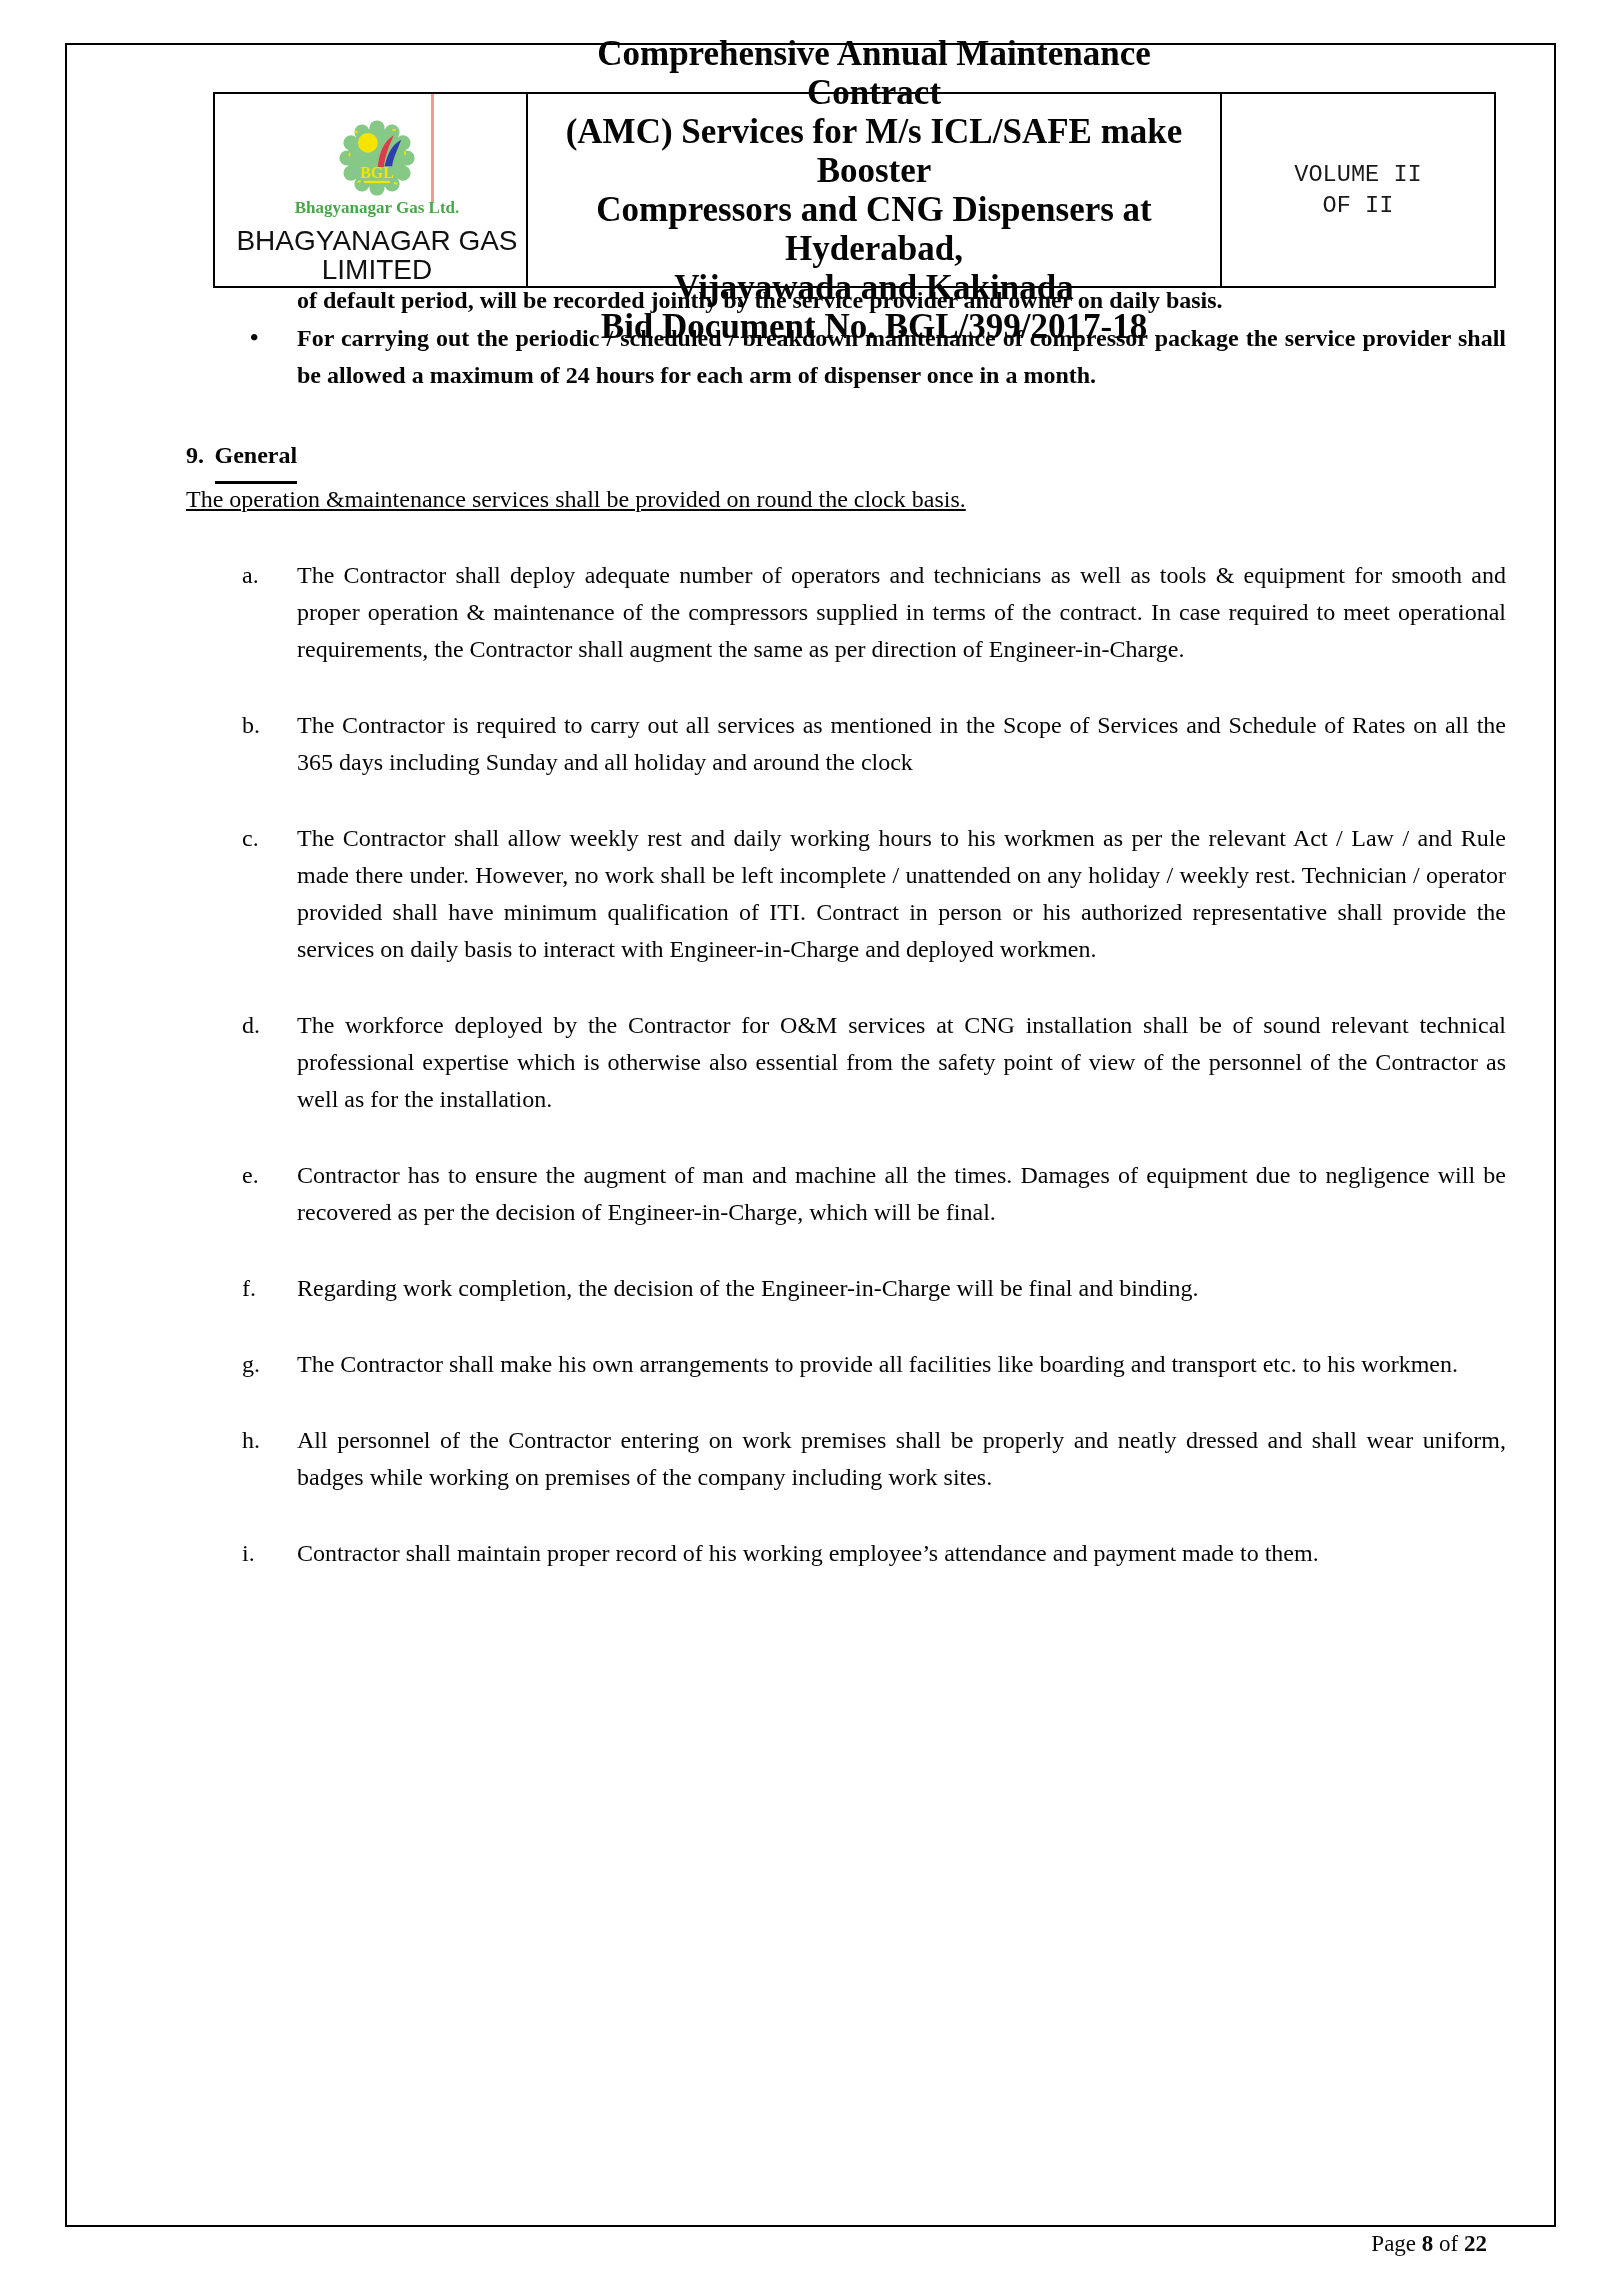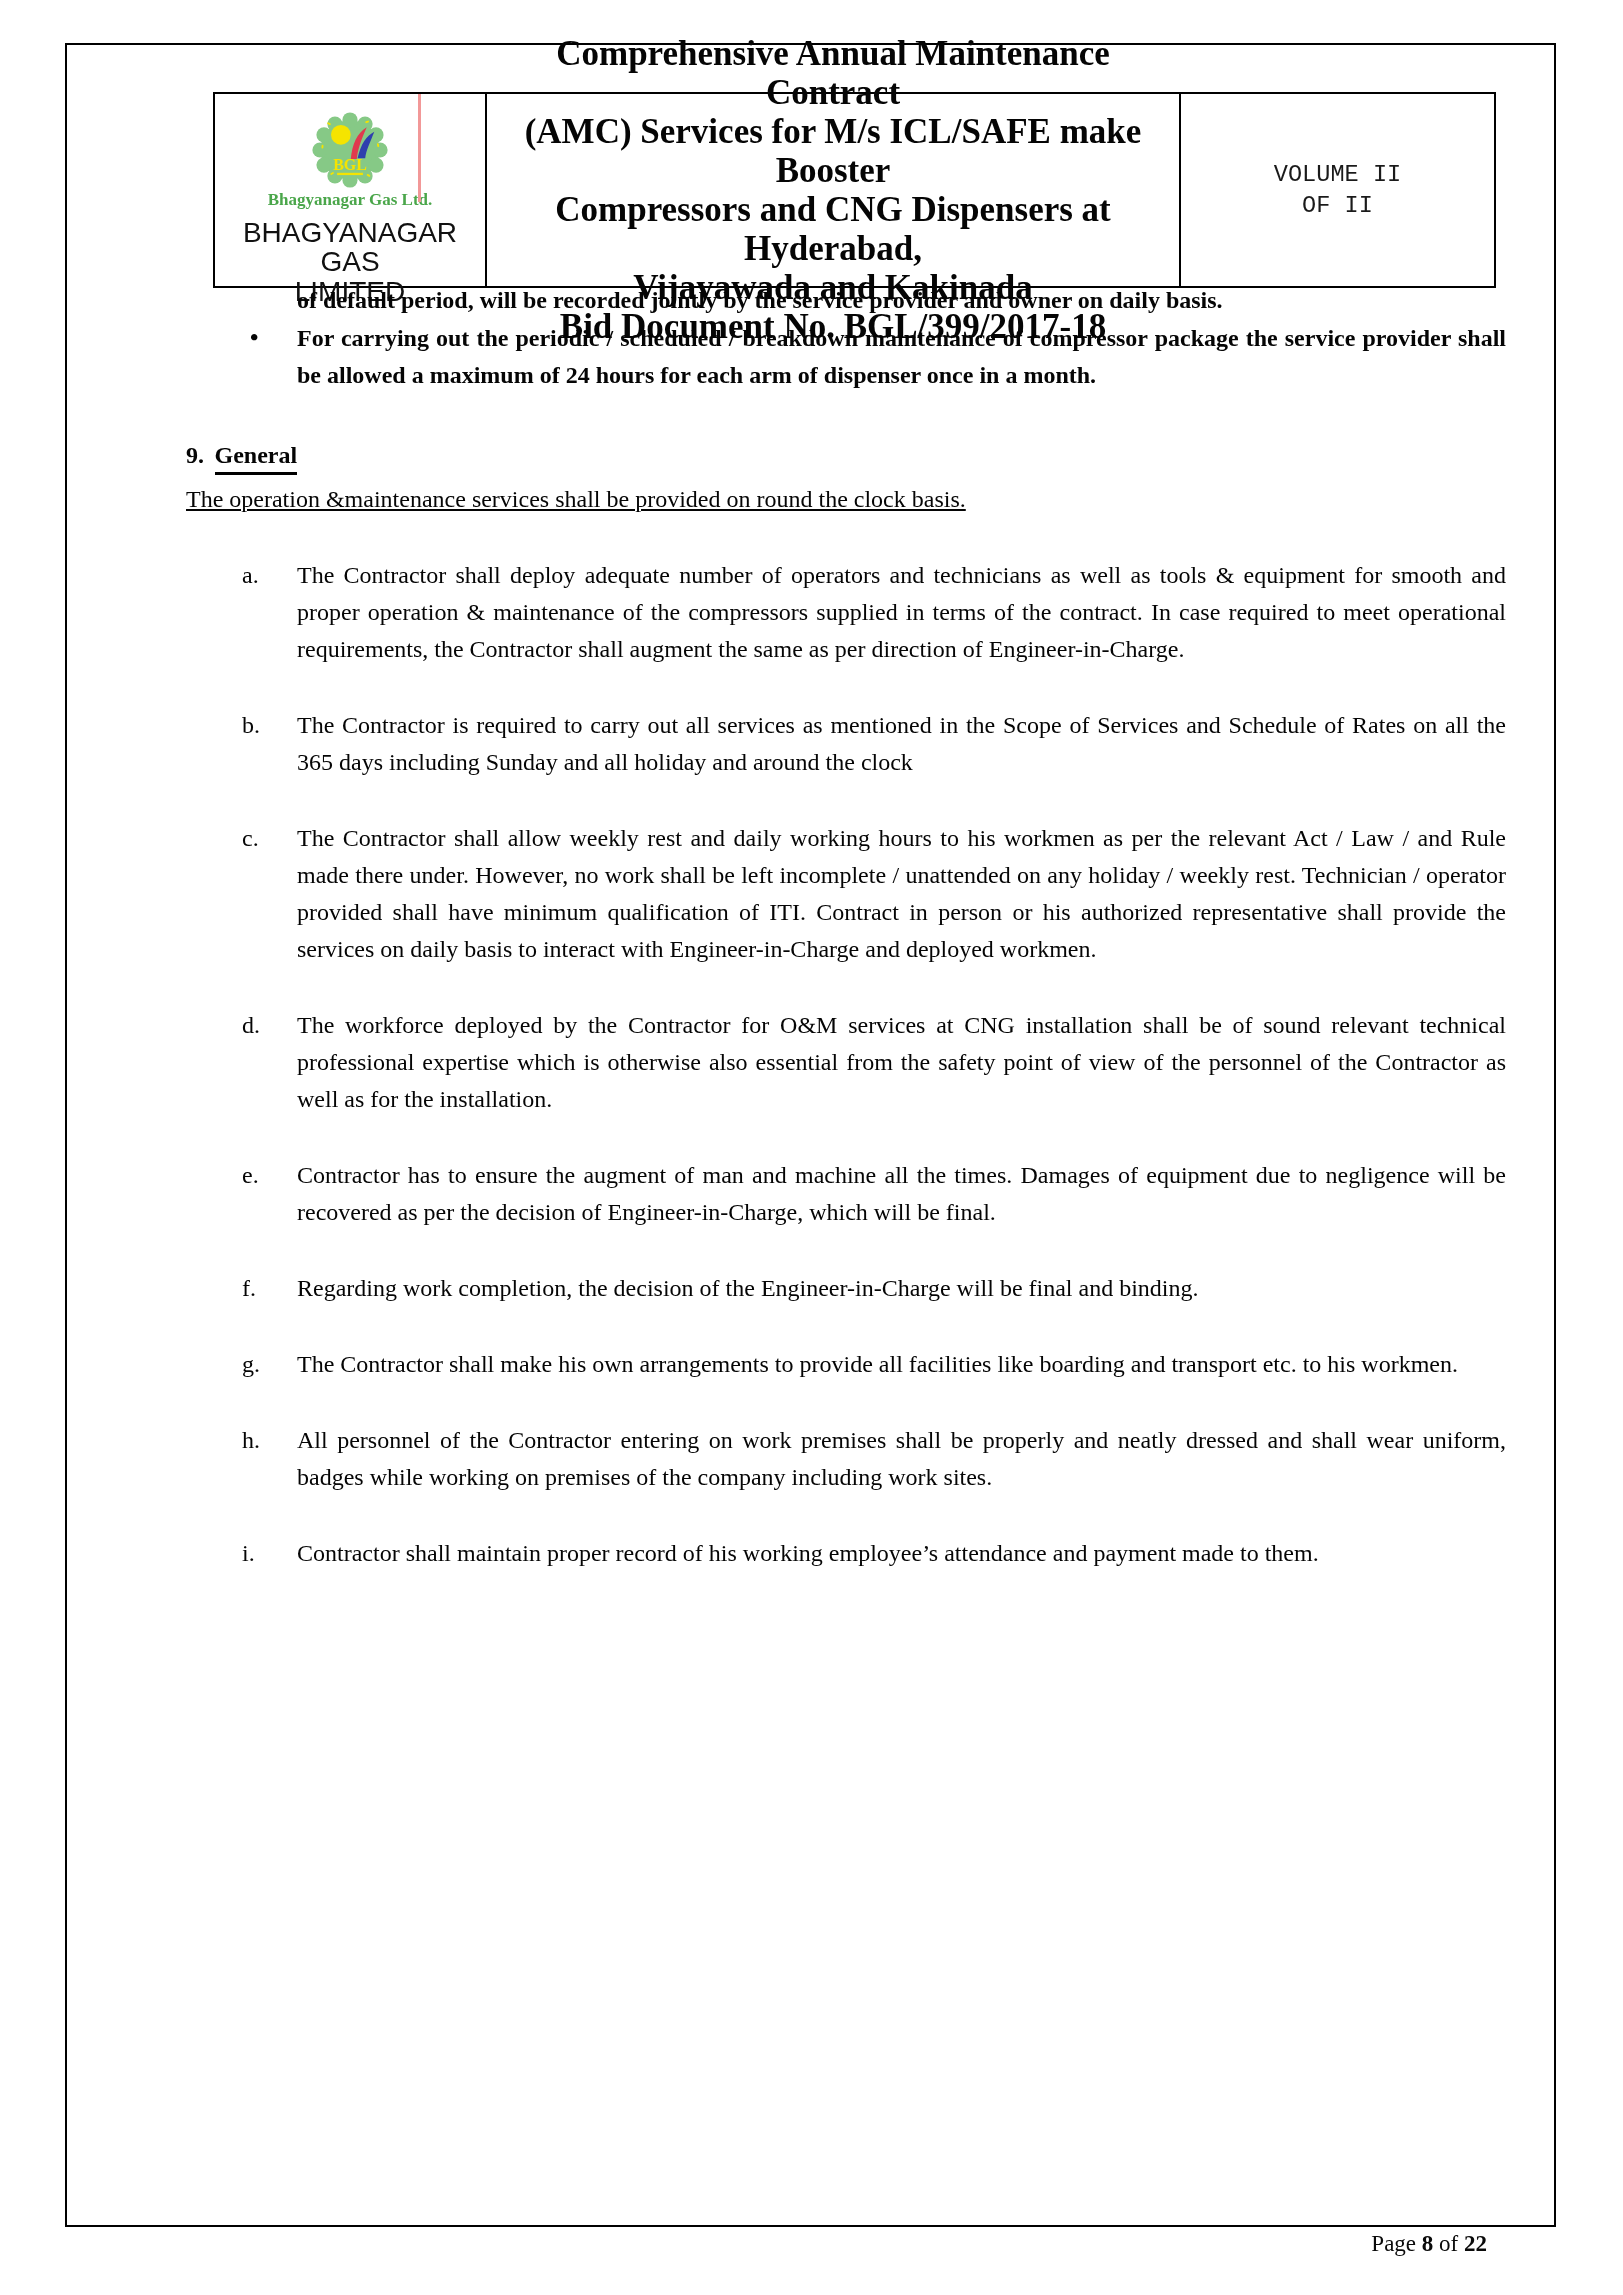--- a/index.html
+++ b/index.html
@@ -18,23 +18,24 @@
   
   .header-table {
     position:absolute; left:213px; top:92px;
     width:1283px; height:196px;
     border:2px solid #000;
     display:flex; box-sizing:border-box;
     background:#fff;
   }
   .cell { box-sizing:border-box; }
   .cell-logo {
-    width:272px; border-right:2px solid #000;
+    width:300px; border-right:2px solid #000;
     position:relative; text-align:center;
-    padding-top:18px;
+    padding-top:26px;
+    margin-left:13px;
   }
   .cell-title {
     width:694px; border-right:2px solid #000;
     display:flex; align-items:center; justify-content:center;
     text-align:center;
     font-weight:bold; font-size:35px; line-height:39px;
     white-space:pre-line;
     font-family:"Liberation Serif", serif;
   }
   .cell-volume {
@@ -67,21 +68,21 @@
     width:1320px;
     font-size:24px; line-height:37px;
     text-align:justify;
   }
   .hang { margin-left:111px; font-weight:bold; }
   .bullet-row { position:relative; margin-left:111px; margin-top:1.3px; font-weight:bold; }
   .bullet-dot { position:absolute; left:-47px; top:-1.3px; font-weight:bold; }
   .penalty { font-weight:bold; }
   .section-head { margin-top:43px; font-weight:bold; }
   .section-num { margin-right:10.5px; }
-  .section-title-txt { border-bottom:3.3px solid #000; padding-bottom:4px; }
+  .section-title-txt { border-bottom:3.3px solid #000; padding-bottom:13px; }
   .intro { margin-top:6.5px;text-decoration:underline; }
   .glist { margin-top:2.6px; }
   .g-item { position:relative; margin-left:111px; margin-top:39px; }
   .g-item .marker { position:absolute; left:-55px; top:0; }
   
   .footer {
     position:absolute; top:2231px; right:136px;
     font-size:23px; font-family:"Liberation Serif", serif;
     color:#0a0a0a;
   }

